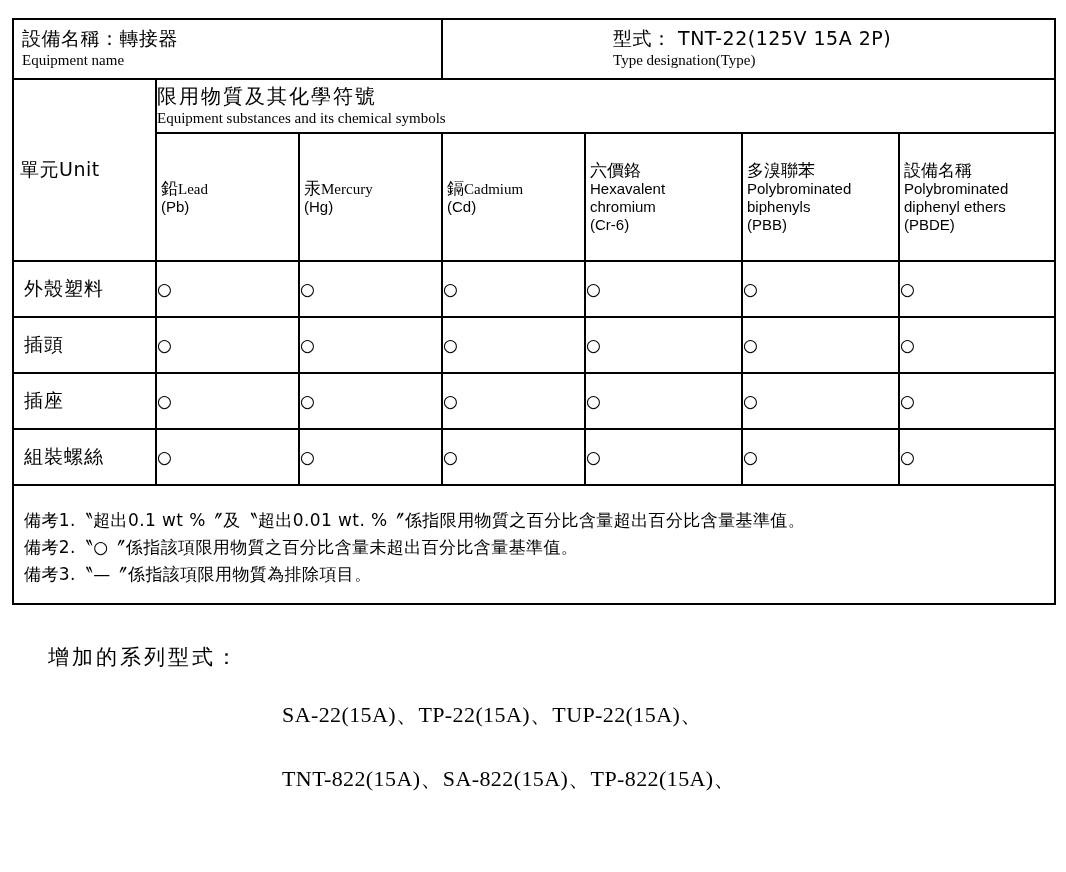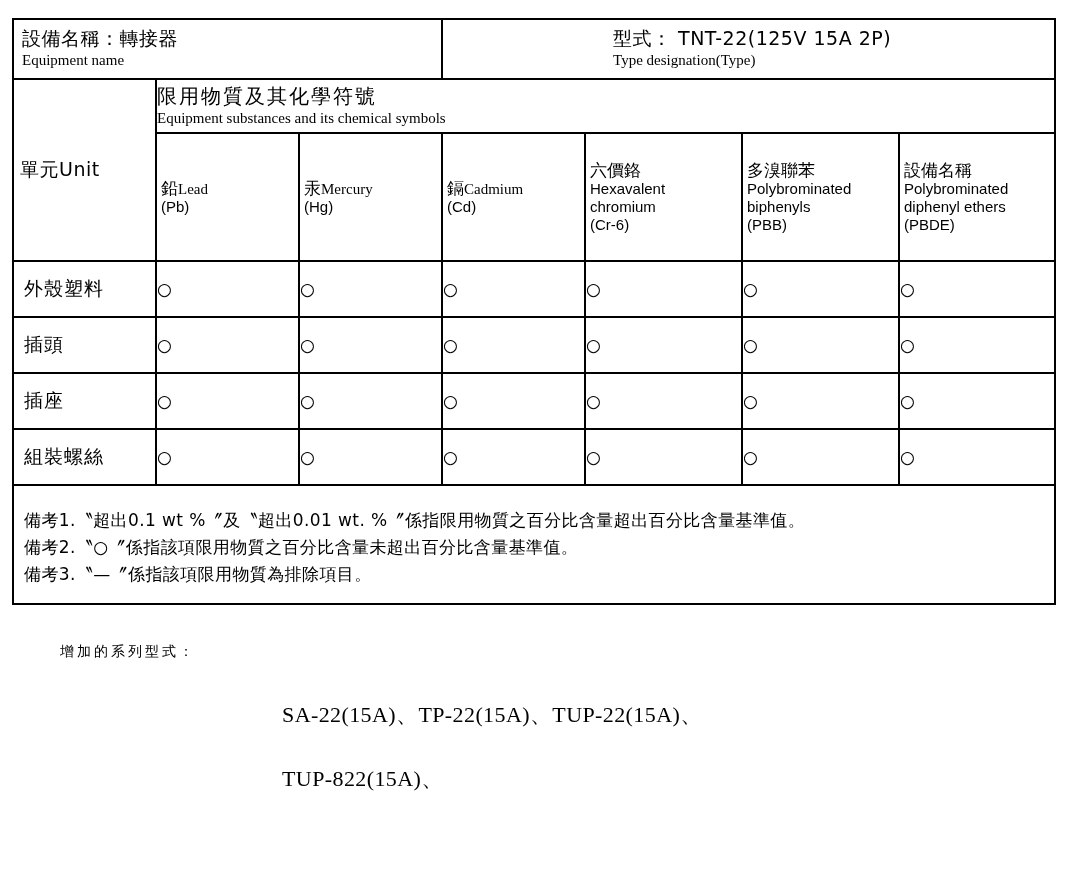--- a/index.html
+++ b/index.html
@@ -113,24 +113,24 @@
   .note {
     font-family: "DejaVu Sans", "Liberation Sans", sans-serif;
     font-size: 17px;
     line-height: 1.05;
     margin: 7px 0 9px 0;
     letter-spacing: 0.4px;
   }
   .note:first-child { margin-top: 18px; }
   .series-title {
     position: absolute;
-    left: 60px;
+    left: 48px;
     top: 643px;
     font-family: "DejaVu Sans", "Liberation Sans", sans-serif;
-    font-size: 14px;
+    font-size: 21px;
     letter-spacing: 3px;
   }
   .series-lines {
     position: absolute;
     left: 282px;
     top: 700px;
     font-family: "Liberation Serif", "DejaVu Serif", serif;
     font-size: 22px;
   }
   .series-line {
@@ -259,16 +259,16 @@
           <div class="note">備考3.〝—〞係指該項限用物質為排除項目。</div>
         </td>
       </tr>
     </tbody>
   </table>
 
   <div class="series-title">增加的系列型式：</div>
 
   <div class="series-lines">
     <div class="series-line">SA-22(15A)、TP-22(15A)、TUP-22(15A)、</div>
-    <div class="series-line">TUP-822(15A)、</div>
+    <div class="series-line">TNT-822(15A)、SA-822(15A)、TP-822(15A)、</div>
   </div>
 
 </div>
 
 </body></html>

